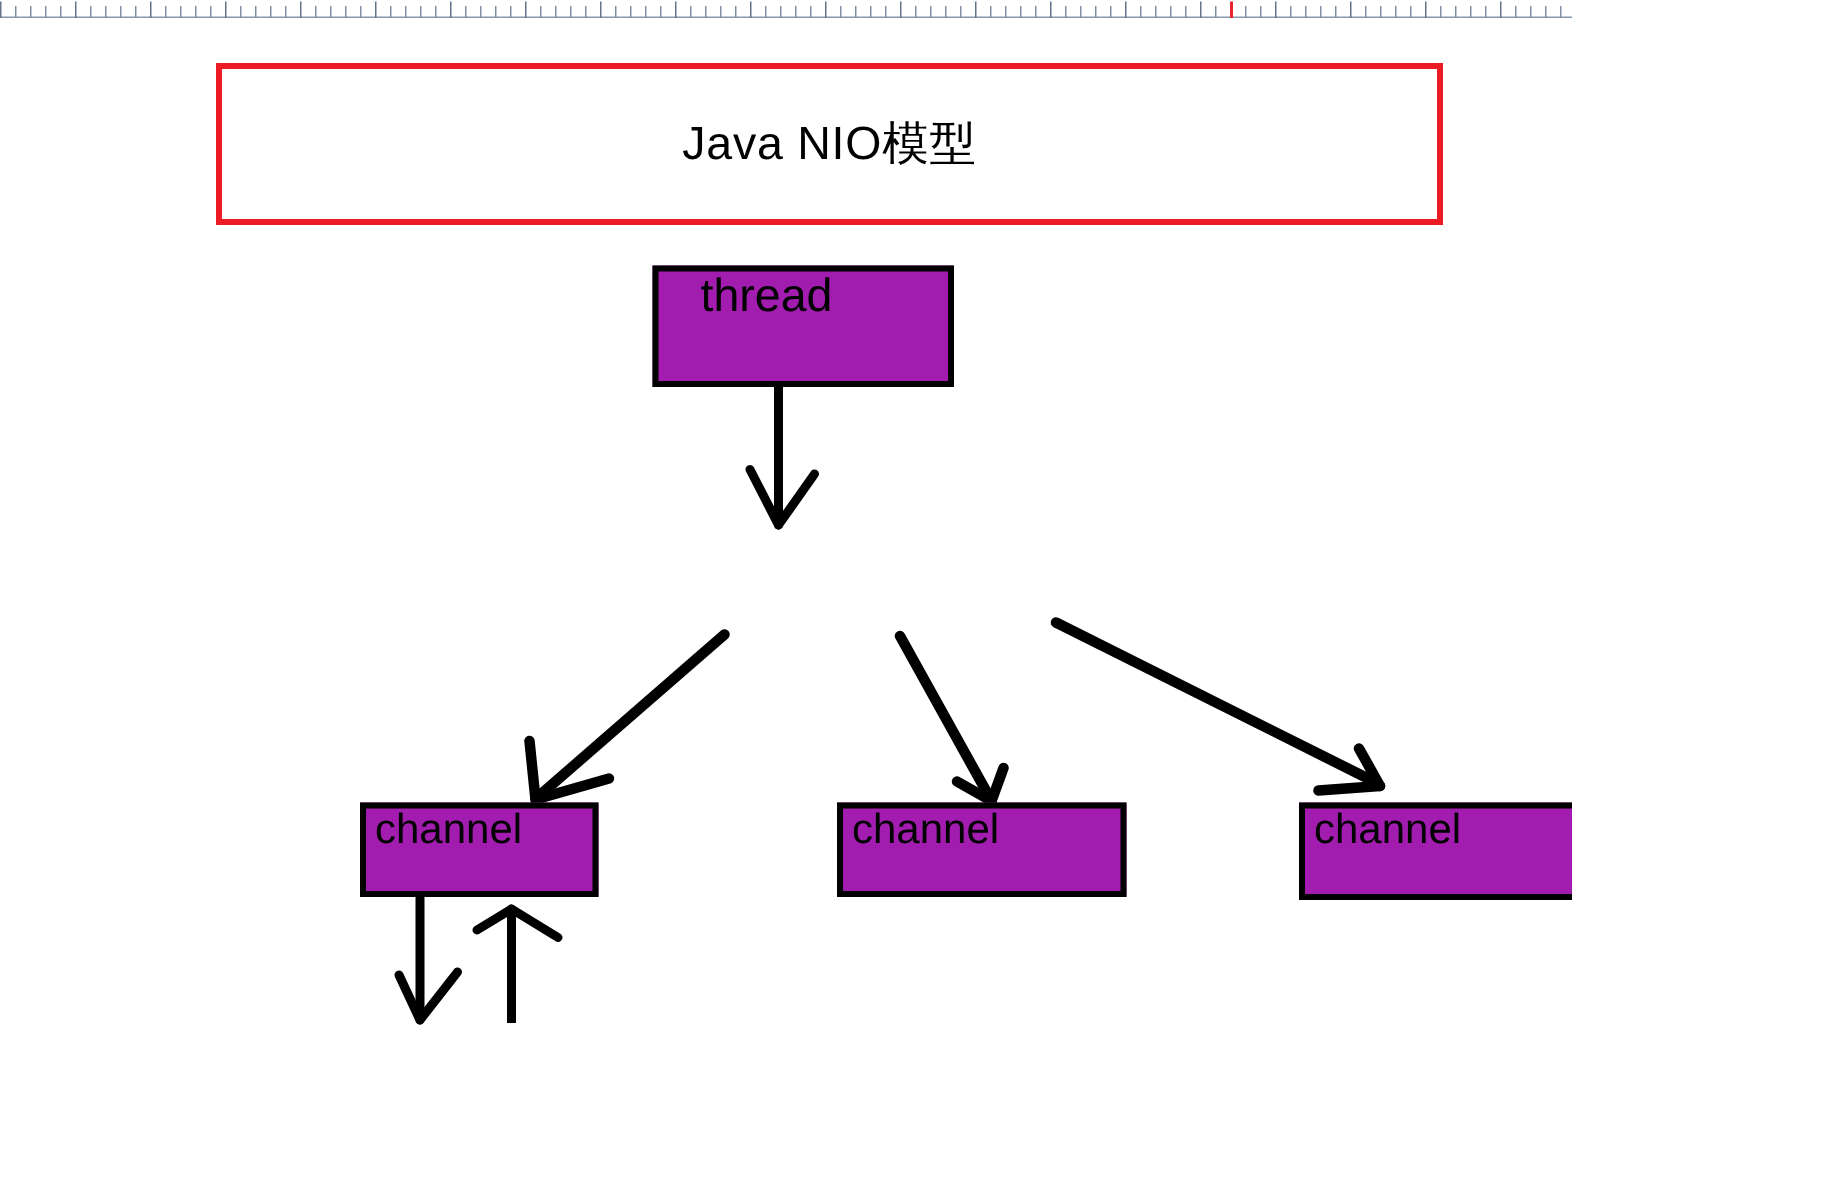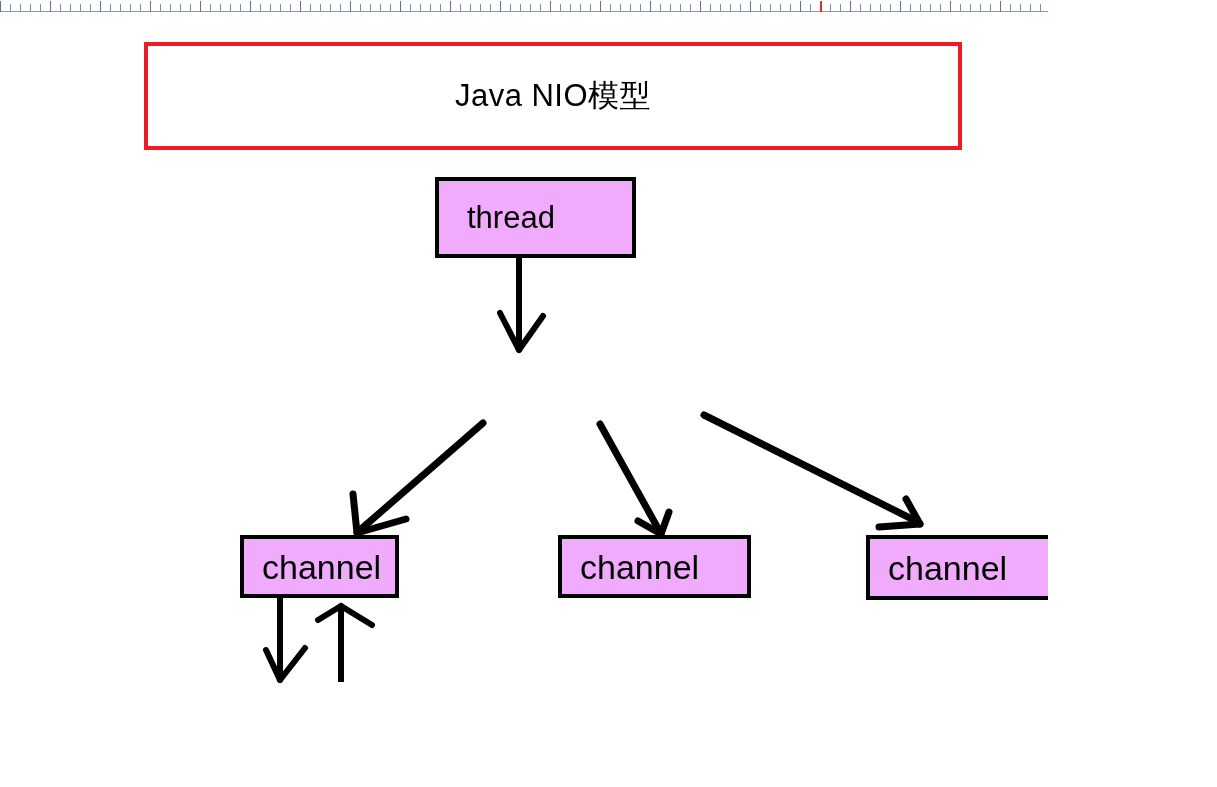--- a/index.html
+++ b/index.html
@@ -74,31 +74,30 @@
     font-size: 31px;
     color: #000000;
     letter-spacing: 0.5px;
     line-height: 1.2;
     white-space: nowrap;
   }
 
   
   .node {
     position: absolute;
-    background: #f0abfc;
+    background: #a21caf;
     border: 4px solid #000000;
     box-sizing: border-box;
     display: flex;
-    align-items: center;
     justify-content: flex-start;
     color: #000000;
   }
   .node .node-label {
-    padding-left: 18px;
-    font-size: 34px;
+    padding-left: 6px;
+    font-size: 28px;
     line-height: 1;
     white-space: nowrap;
   }
   .node.center .node-label {
     padding-left: 0;
     width: 100%;
     text-align: center;
   }
 
   #node-thread   { left: 435px; top: 177px;  width: 201px; height: 81px; }

